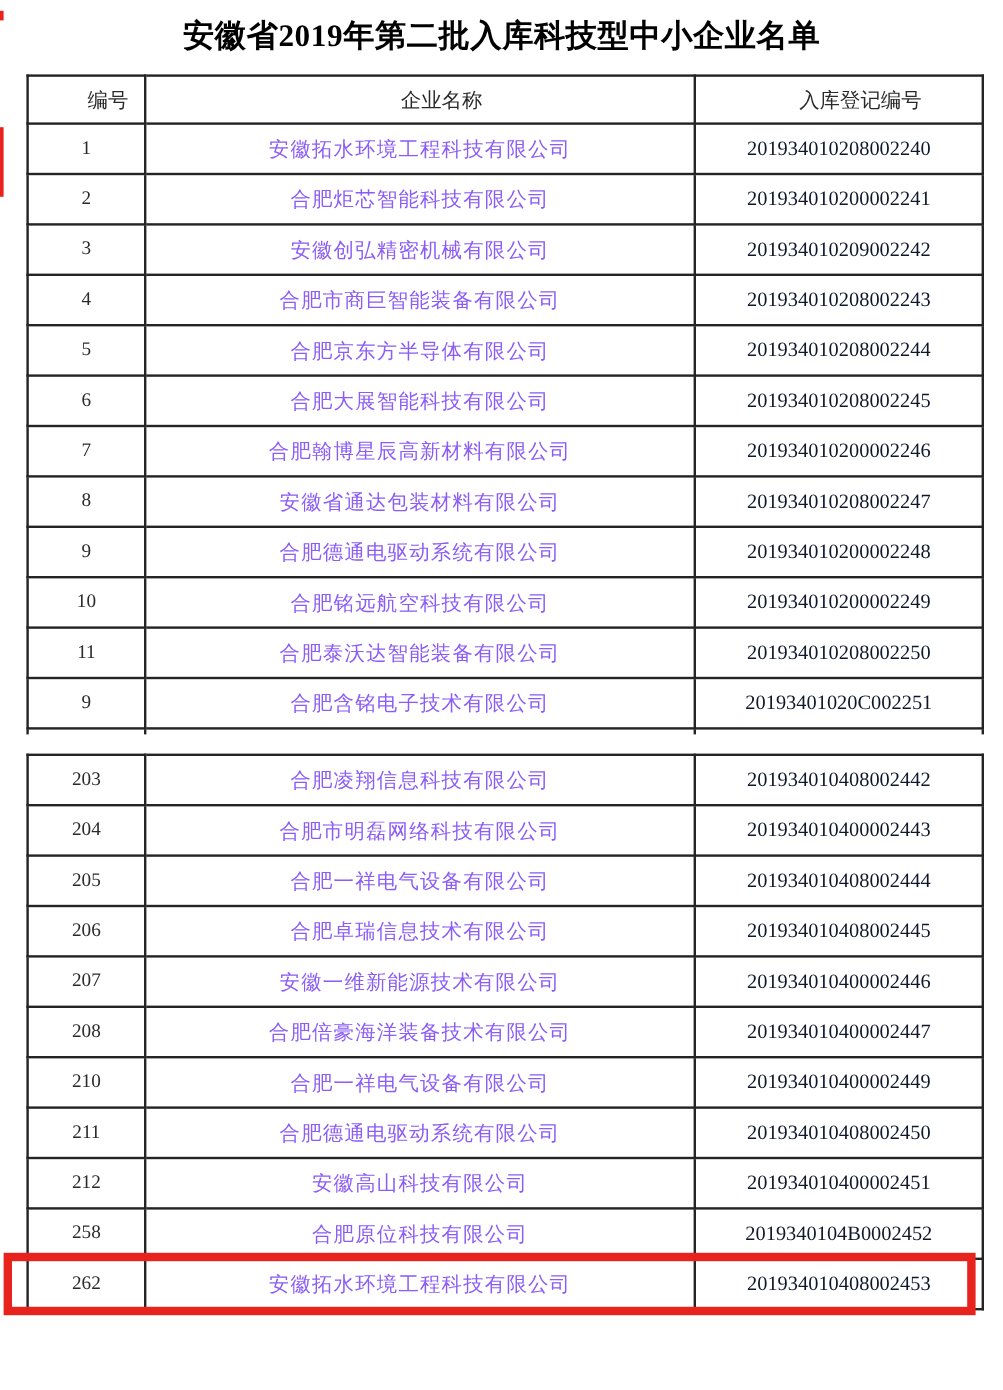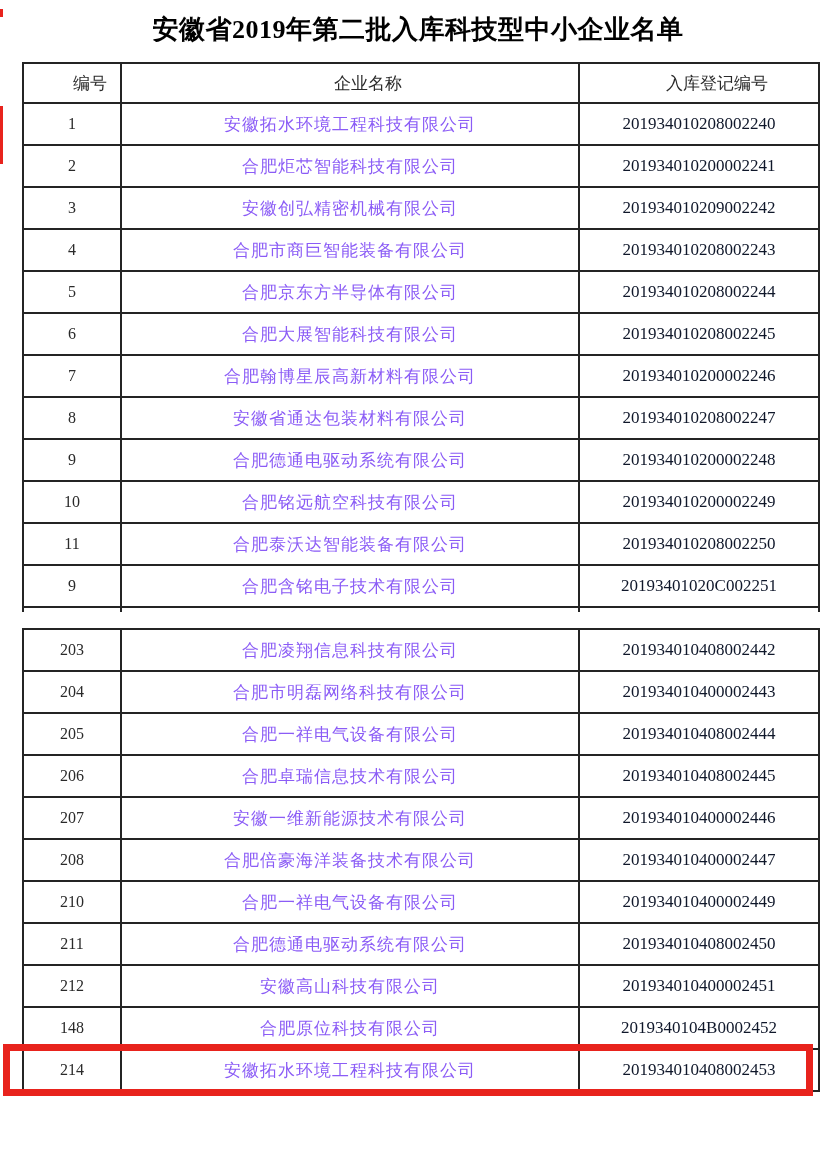--- a/index.html
+++ b/index.html
@@ -194,26 +194,26 @@
         <td class="cell-id">211</td>
         <td class="cell-name">合肥德通电驱动系统有限公司</td>
         <td class="cell-reg">201934010408002450</td>
       </tr>
       <tr class="r">
         <td class="cell-id">212</td>
         <td class="cell-name">安徽高山科技有限公司</td>
         <td class="cell-reg">201934010400002451</td>
       </tr>
       <tr class="r">
-        <td class="cell-id">148</td>
+        <td class="cell-id">258</td>
         <td class="cell-name">合肥原位科技有限公司</td>
         <td class="cell-reg">2019340104B0002452</td>
       </tr>
       <tr class="r">
-        <td class="cell-id">214</td>
+        <td class="cell-id">262</td>
         <td class="cell-name">安徽拓水环境工程科技有限公司</td>
         <td class="cell-reg">201934010408002453</td>
       </tr>
     </tbody>
   </table>
 
   <div id="highlight-box" style="border-color: rgb(232, 35, 29);"></div>
 
 </div>
 

